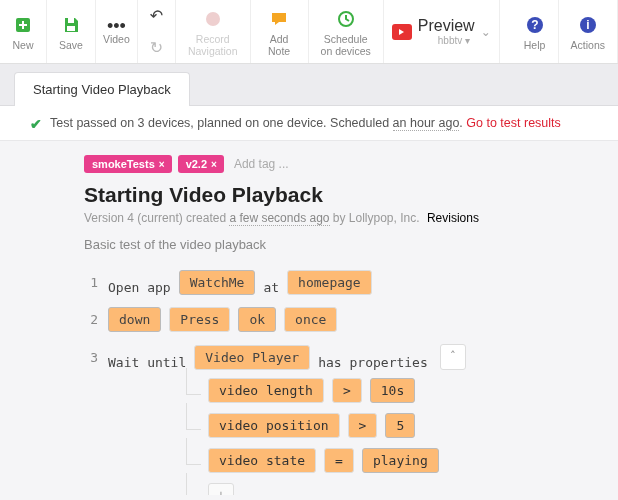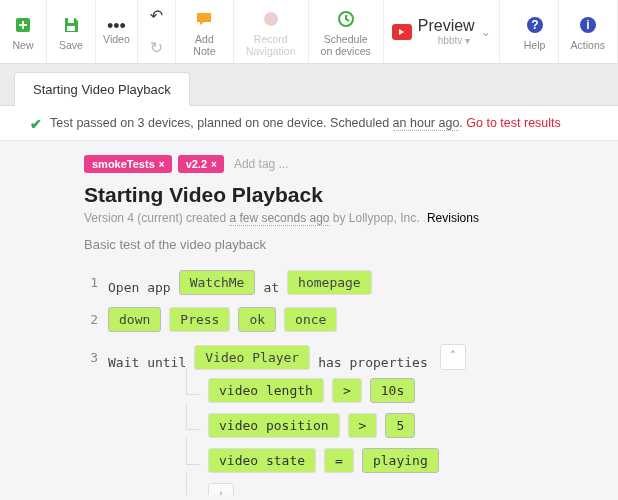--- a/index.html
+++ b/index.html
@@ -160,21 +160,21 @@
     width: 14px; text-align:right;
     font-family: "Consolas","Menlo",monospace;
     font-size: 13px; color:#888;
   }
   .step-content {
     display:flex; align-items:flex-end; gap:8px; flex-wrap:wrap;
     font-family: "Consolas","Menlo",monospace;
     font-size: 13px; color:#444;
   }
   .tok {
-    background:#bef264;
+    background:#fdba74;
     border:1px solid #ddd;
     border-radius:3px;
     padding: 4px 10px;
     font-family: "Consolas","Menlo",monospace;
     font-size: 13px;
   }
   .tok.edit { border-color:#bbb; }
   .plain { font-family:"Consolas","Menlo",monospace; font-size:13px; color:#444; }
 
   .collapse-btn {
@@ -244,38 +244,38 @@
 
   <div class="undo-col">
     <div>
       <span>↶</span>
     </div>
     <div>
       <span>↻</span>
     </div>
   </div>
 
+  <div class="tbtn wide" style="color:#ccc">
+    <span class="icon">
+      <svg width="20" height="20" viewBox="0 0 20 20">
+          <circle cx="10" cy="10" r="7" fill="#eecfcf"></circle>
+        </svg>
+    </span>
+    <span style="white-space:pre-line">Record
+Navigation</span>
+  </div>
+
   <div class="tbtn wide">
     <span class="icon">
       <svg width="20" height="20" viewBox="0 0 20 20">
           <path d="M3 4h14v9H10l-4 3v-3H3z" fill="#f5a623"></path>
         </svg>
     </span>
     <span style="white-space:pre-line">Add
 Note</span>
-  </div>
-
-  <div class="tbtn wide" style="color:#ccc">
-    <span class="icon">
-      <svg width="20" height="20" viewBox="0 0 20 20">
-          <circle cx="10" cy="10" r="7" fill="#eecfcf"></circle>
-        </svg>
-    </span>
-    <span style="white-space:pre-line">Record
-Navigation</span>
   </div>
 
   <div class="tbtn wide">
     <span class="icon">
       <svg width="20" height="20" viewBox="0 0 20 20">
           <circle cx="10" cy="10" r="7" fill="none" stroke="#3cb043" stroke-width="2"></circle>
           <path d="M10 6v4l3 2" stroke="#3cb043" stroke-width="2" fill="none"></path>
         </svg>
     </span>
     <span style="white-space:pre-line">Schedule

